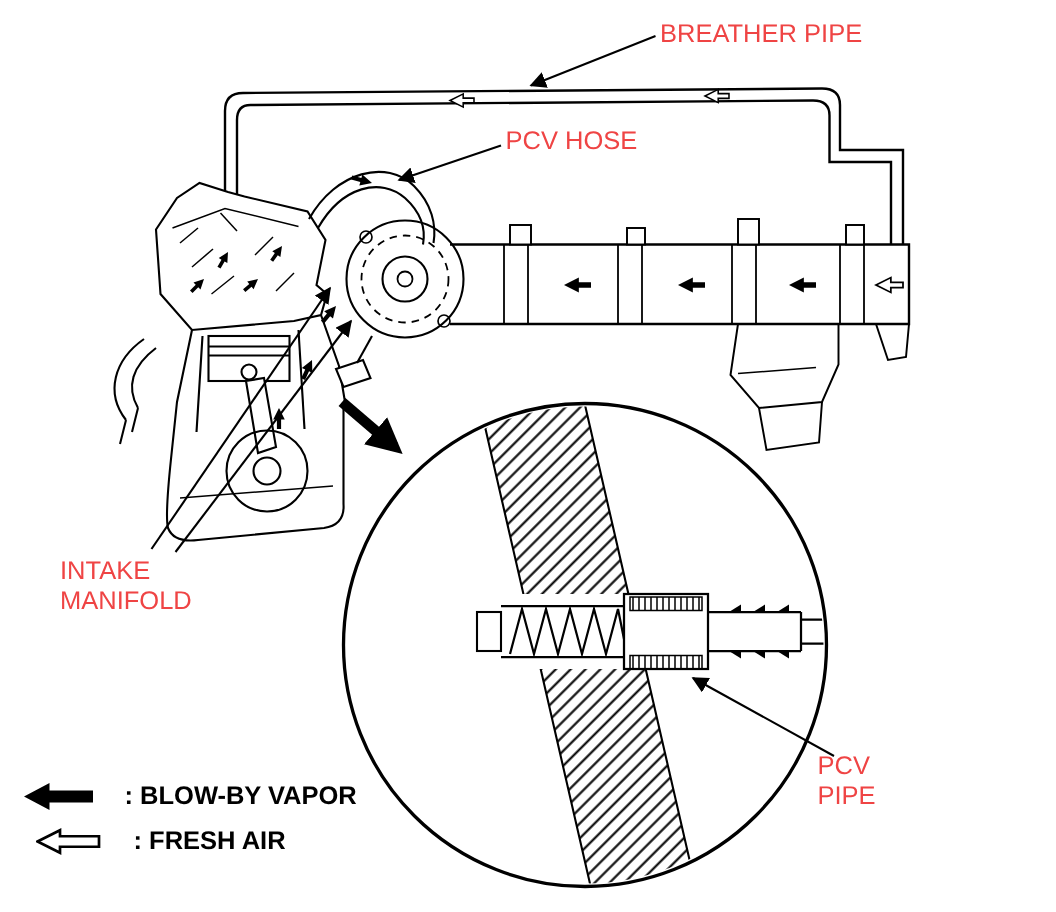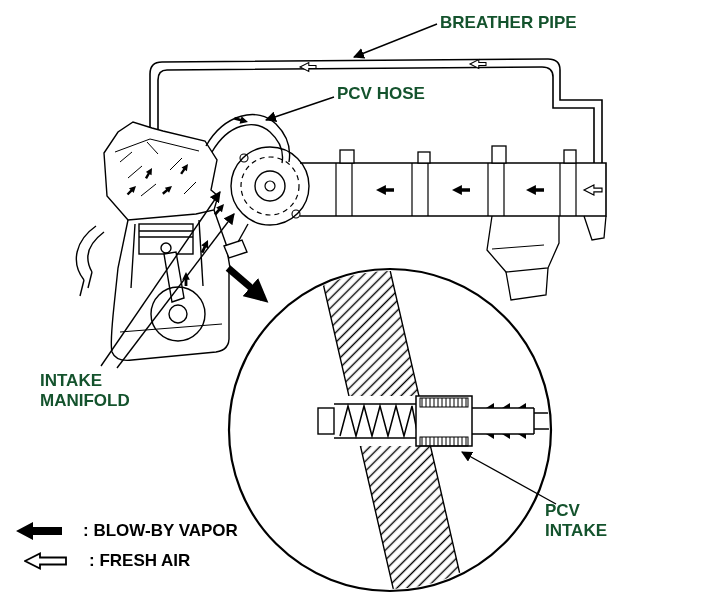--- a/index.html
+++ b/index.html
@@ -7,24 +7,24 @@
     position: relative;
     width: 704px;
     height: 608px;
     background: #ffffff;
     overflow: hidden;
     font-family: "Liberation Sans", sans-serif;
   }
   .figure svg.artwork { position: absolute; left: 0; top: 0; }
   .lbl {
     position: absolute;
-    font-weight: 700;
+    font-weight: 400;
     font-size: 17px;
     line-height: 20px;
-    color: #14532d;
+    color: #ef4444;
     white-space: pre-line;
     letter-spacing: 0px;
   }
   .legend-row {
     position: absolute;
     display: flex;
     align-items: center;
     gap: 21px;
   }
   .legend-row .txt {
@@ -215,21 +215,21 @@
   </svg>
 
   <div class="lbl" style="left:440px; top:13px;">BREATHER PIPE</div>
 
   <div class="lbl" style="left:40px; top:371px;">INTAKE
 MANIFOLD</div>
 
   <div class="lbl" style="left:337px; top:84px;">PCV HOSE</div>
 
   <div class="lbl" style="left:545px; top:501px;">PCV
-INTAKE</div>
+PIPE</div>
 
   <div class="legend-row" style="left:16px; top:521px;">
     <svg width="46" height="20">
       <polygon points="0,10 17,1 17,6 46,6 46,14 17,14 17,19" fill="#000"></polygon>
     </svg>
     <span class="txt">: BLOW-BY VAPOR</span>
   </div>
 
   <div class="legend-row" style="left:24px; top:551px;">
     <svg width="44" height="20">

